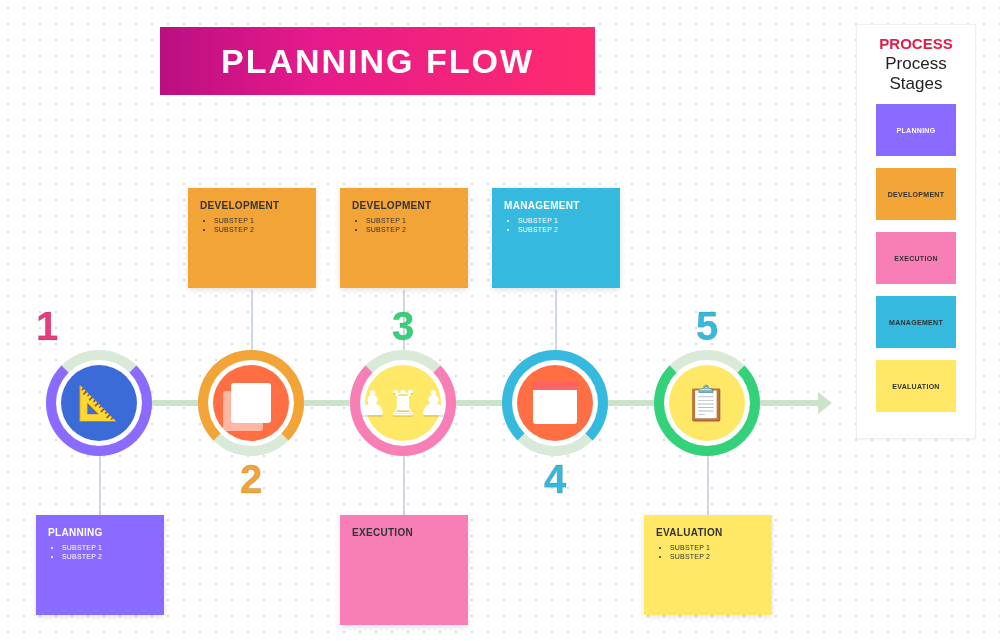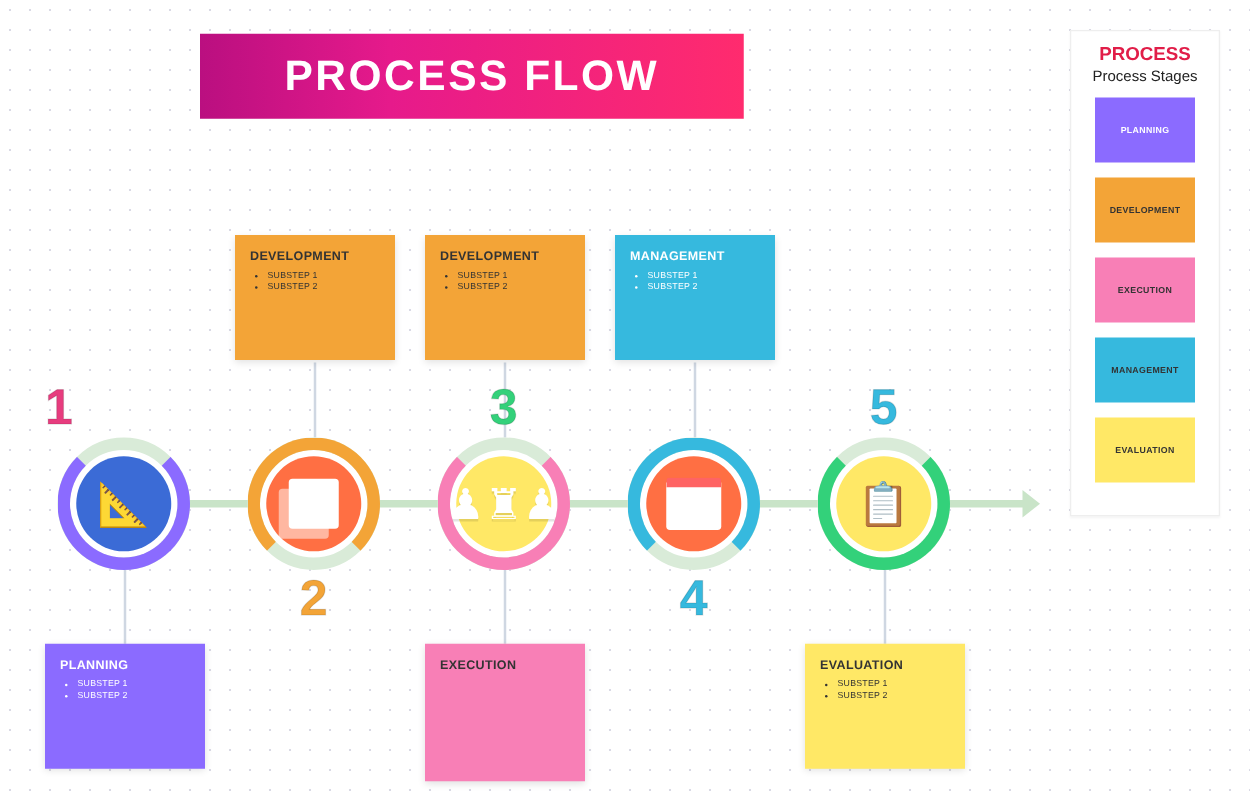--- a/index.html
+++ b/index.html
@@ -36,21 +36,21 @@
     position: absolute;
     right: 24px;
     top: 24px;
     width: 120px;
     background: #fff;
     border: 1px solid #eee;
     box-shadow: 0 1px 2px rgba(0,0,0,.05);
     padding: 10px 10px 14px;
   }
   .legend-title { color: #e11d48; font-weight: 700; font-size: 15px; text-align: center; }
-  .legend-sub   { color: #222; font-size: 12px; text-align: center; margin: 2px 0 10px; }
+  .legend-sub   { color: #222; font-size: 17px; text-align: center; margin: 2px 0 10px; }
   .legend-swatch {
     width: 80px; height: 52px; margin: 0 auto 12px; display: flex;
     align-items: center; justify-content: center; text-align: center;
     font-size: 7px; font-weight: 700; letter-spacing: .3px; color: #333;
   }
   .legend .c-planning    { background: #8b6bff; color: #fff; }
   .legend .c-development { background: #f3a437; }
   .legend .c-execution   { background: #f87fb6; }
   .legend .c-management  { background: #36b9de; }
   .legend .c-evaluation  { background: #ffe866; }
@@ -138,21 +138,21 @@
 
   .glyph-docs::before{content:""; display:block; width:40px; height:40px; background:#fff; box-shadow: -8px 8px 0 rgba(255,255,255,.5); border-radius:3px;}
   .glyph-plan { font-size:34px; }
   .glyph-chess{ font-size:34px; filter: drop-shadow(0 2px 0 rgba(0,0,0,.1)); }
   .glyph-browser::before{content:""; display:block; width:44px; height:34px; background:#fff; border-top:8px solid #ff6363; border-radius:3px;}
   .glyph-check{ font-size:34px; }
 </style>
 </head>
 <body>
 
-<div class="title-banner">PROCESS FLOW</div>
+<div class="title-banner">PLANNING FLOW</div>
 
 <div class="legend">
   <div class="legend-title">PROCESS</div>
   <div class="legend-sub">Process Stages</div>
   <div class="legend-swatch c-planning">PLANNING</div>
   <div class="legend-swatch c-development">DEVELOPMENT</div>
   <div class="legend-swatch c-execution">EXECUTION</div>
   <div class="legend-swatch c-management">MANAGEMENT</div>
   <div class="legend-swatch c-evaluation">EVALUATION</div>
 </div>

